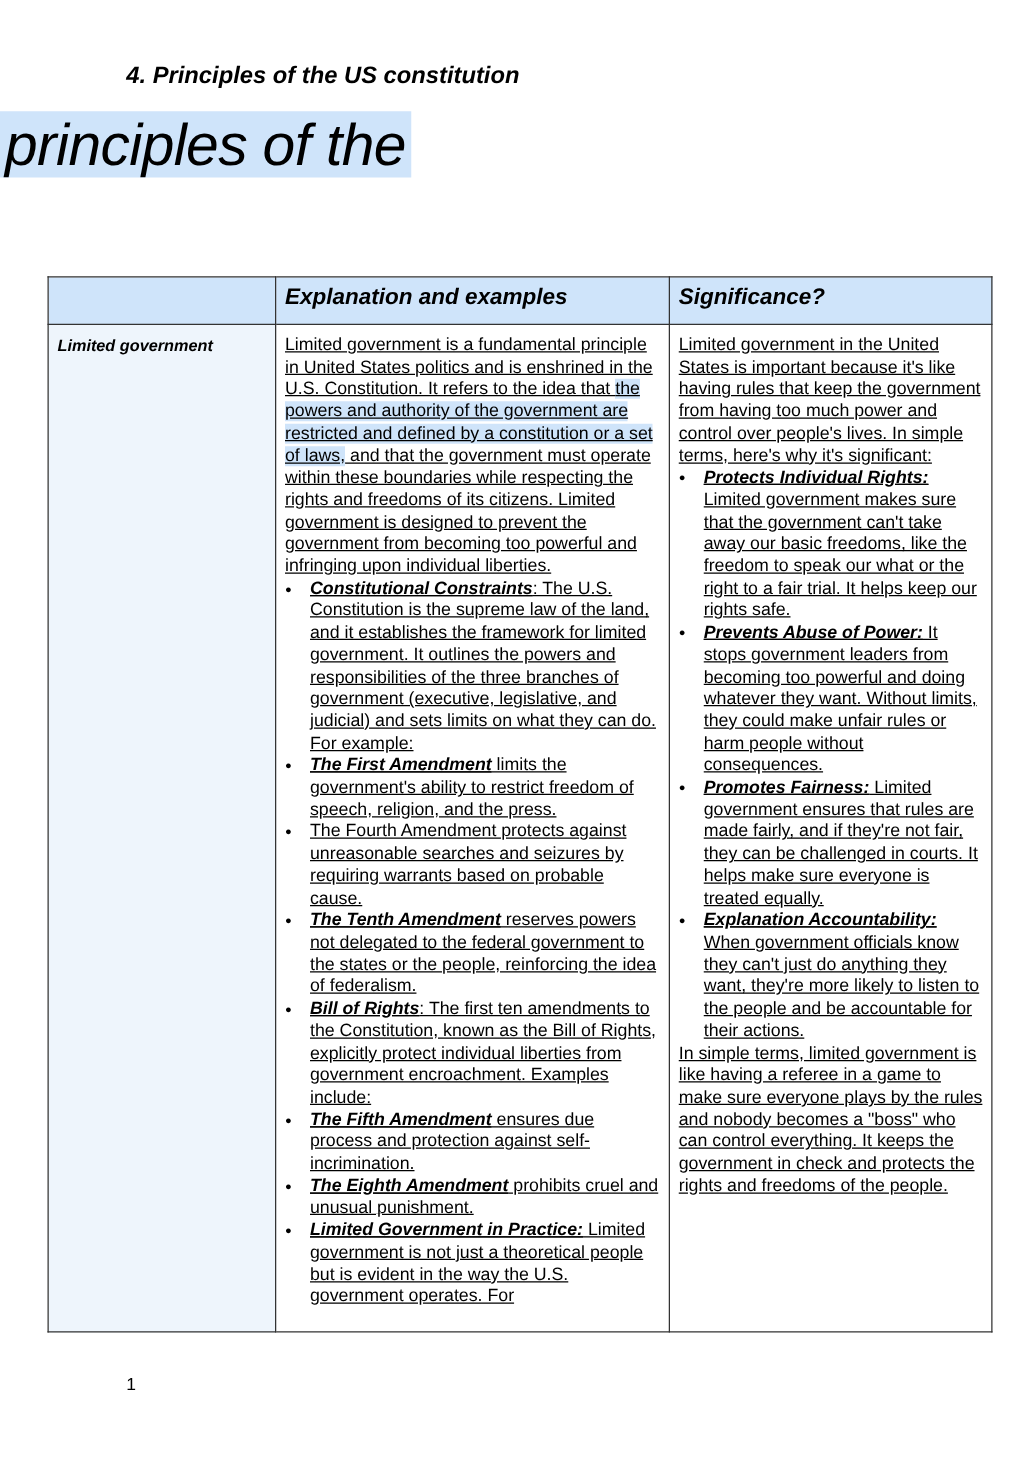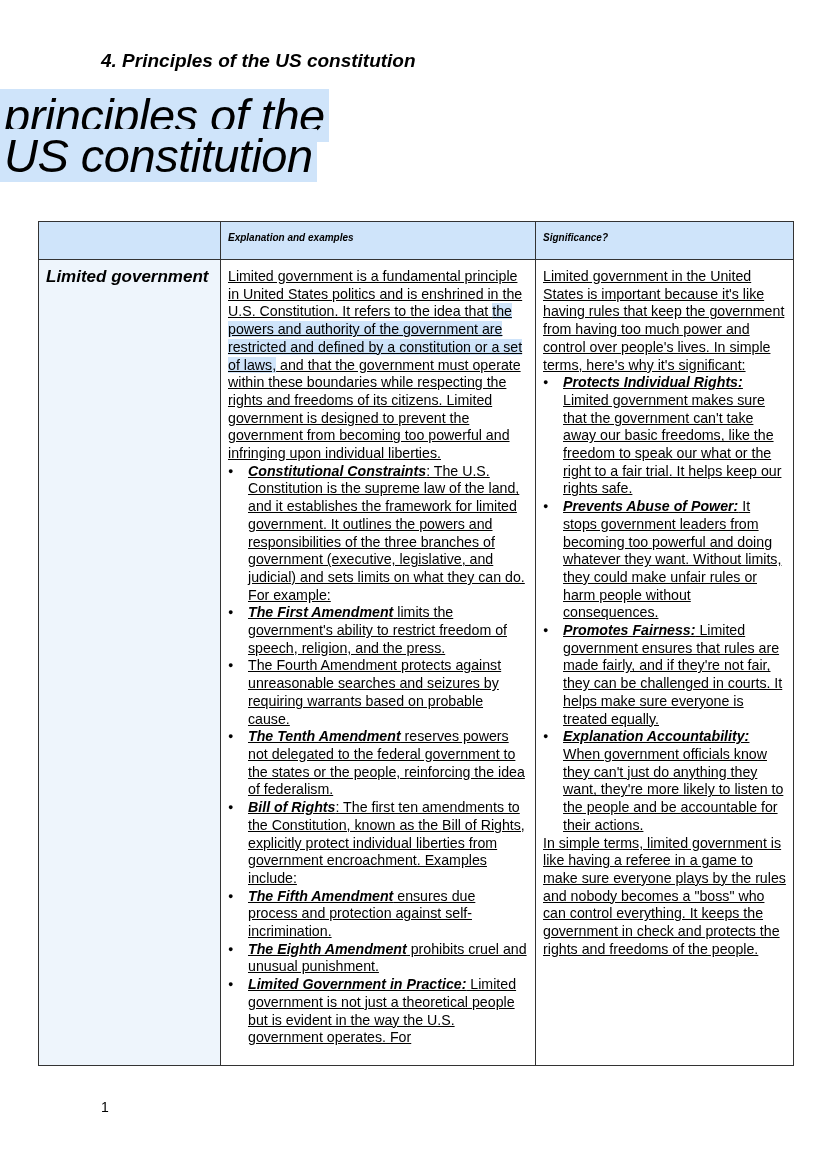--- a/index.html
+++ b/index.html
@@ -7,39 +7,38 @@
          font-family: "Liberation Sans", sans-serif; color: #000; }
   .section-heading { position: absolute; left: 101px; top: 50px; font-size: 19px;
          font-weight: bold; font-style: italic; }
   .title { position: absolute; left: 0; width: 828px; top: 96px; text-align: left;
          font-style: italic; font-size: 47px; line-height: 40px; letter-spacing: -0.5px; }
   .title .hl { background: #cfe4fa; padding: 0 4px; }
   table.grid { position: absolute; left: 38px; top: 221px; width: 755px;
          border-collapse: collapse; table-layout: fixed; font-size: 14.2px; line-height: 17.7px; }
   table.grid td, table.grid th { border: 1.5px solid #333; vertical-align: top; text-align: left; }
   table.grid th { background: #cfe4fa; font-weight: bold; font-style: italic; height: 30px;
-         padding: 7px 7px 0 7px; font-size: 10px; }
-  td.rowlabel { background: #eef5fc; font-weight: bold; font-style: italic; padding: 8px 7px; font-size: 17px; }
+         padding: 7px 7px 0 7px; font-size: 18px; }
+  td.rowlabel { background: #eef5fc; font-weight: bold; font-style: italic; padding: 8px 7px; font-size: 13px; }
   td.cell { padding: 8px 7px 0 7px; height: 797px; overflow: hidden; text-decoration: underline; }
   td.cell p { margin: 0; }
   ul.bul { margin: 0; padding: 0 0 0 20px; list-style: none; }
   ul.bul li { position: relative; }
   ul.bul li::before { content: "\25CF"; position: absolute; left: -20px; font-size: 9px; top: 0; }
   .kw { font-weight: bold; font-style: italic; text-decoration: underline; }
   .sel { background: #cfe4fa; }
   .page-num { position: absolute; left: 101px; top: 1099px; font-size: 14px; }
 </style>
 </head>
 <body>
 
 <div class="section-heading">4. Principles of the US constitution</div>
 
 <div class="title">
   <span class="hl">principles of the</span><br>
-  <span class="hl">US constitution</span>
 </div>
 
 <table class="grid">
   <colgroup>
       <col style="width:182px">
       <col style="width:315px">
       <col style="width:258px">
     </colgroup>
   <thead>
     <tr>

